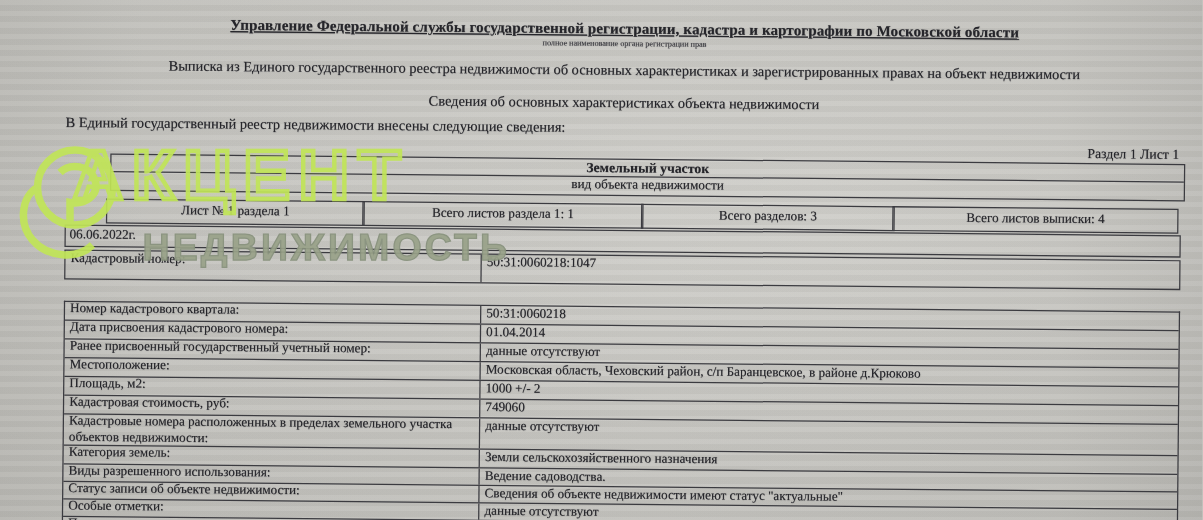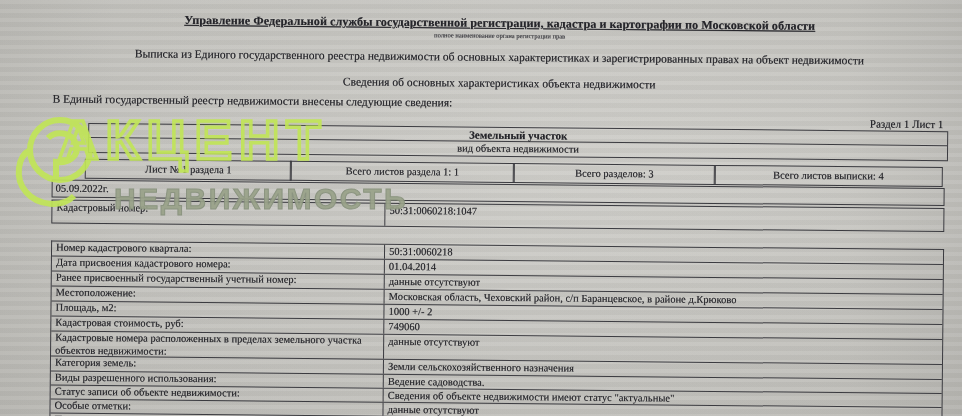--- a/index.html
+++ b/index.html
@@ -100,21 +100,21 @@
     </div>
 
     <div class="box2">
       <div class="cell c1">Лист № 1 раздела 1</div>
       <div class="cell c2">Всего листов раздела 1: 1</div>
       <div class="cell c3">Всего разделов: 3</div>
       <div class="cell c4">Всего листов выписки: 4</div>
     </div>
 
     <div class="date-row bordered">
-      <span>05.09.2022г.</span>
+      <span>06.06.2022г.</span>
     </div>
 
     <div class="kad-box bordered">
       <div class="kad-label">Кадастровый номер:</div>
       <div class="kad-value">50:31:0060218:1047</div>
     </div>
 
     <div class="main-table bordered">
         <div class="m-row">
           <div class="m-label">Номер кадастрового квартала:</div>

